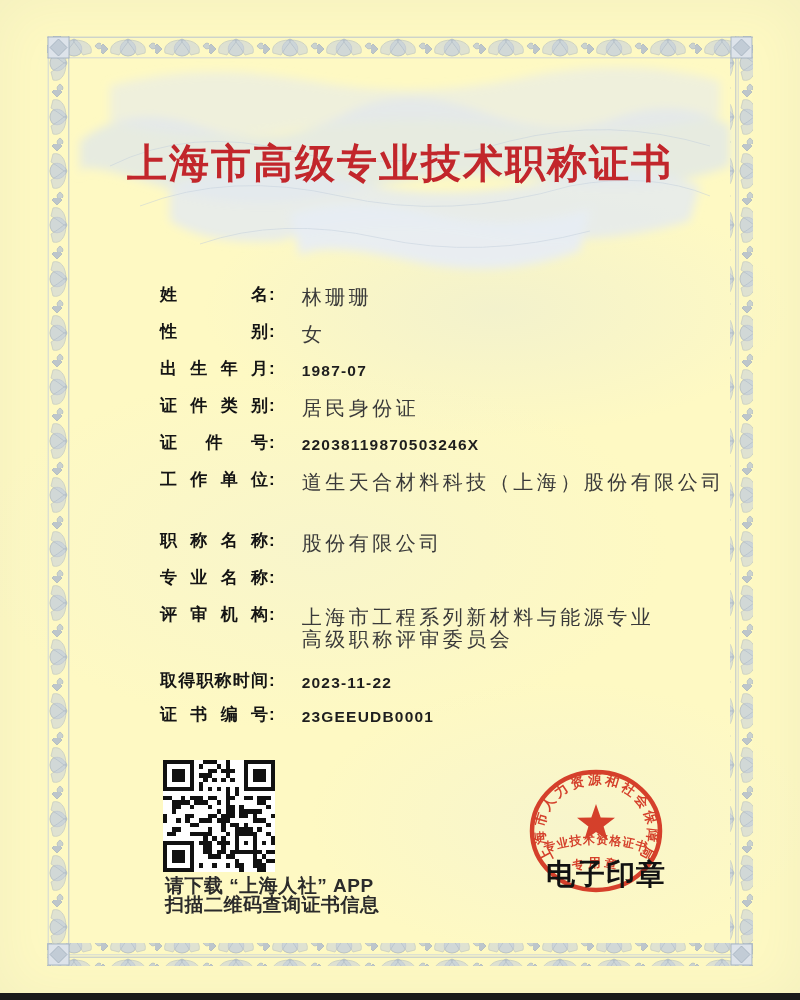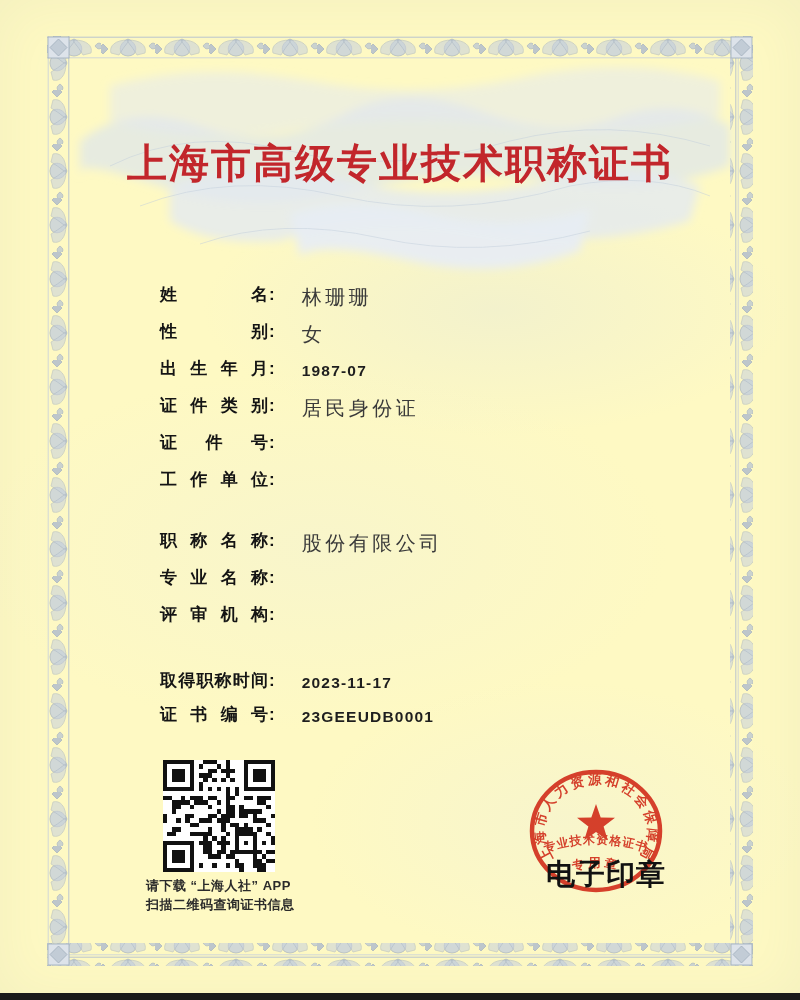--- a/index.html
+++ b/index.html
@@ -44,22 +44,22 @@
     letter-spacing:3.5px;font-weight:500;
   }
   .num{
     font-family:"Liberation Sans",sans-serif;font-size:15.5px;color:#1e1e1e;
     letter-spacing:1.2px;font-weight:700;
   }
   .wide{width:362px;line-height:22px;}
 
   .qr{position:absolute;left:163px;top:760px;width:112px;height:112px;}
   .qr-caption{
-    position:absolute;left:146px;top:876px;
-    font-size:13px;font-weight:700;color:#2b2b2b;line-height:19px;letter-spacing:0.5px;
+    position:absolute;left:165px;top:876px;
+    font-size:19px;font-weight:700;color:#2b2b2b;line-height:19px;letter-spacing:0.5px;
   }
 
   .seal{left:518px;top:750px;mix-blend-mode:multiply;opacity:0.95;}
   .seal text{font-family:"Liberation Sans",sans-serif;font-weight:700;fill:#d8382b;}
   .seal-overlay{
     position:absolute;left:546px;top:855px;
     font-size:29px;font-weight:700;color:#121212;letter-spacing:1px;white-space:nowrap;
   }
   .photo-edge{position:absolute;left:0;right:0;bottom:0;height:7px;background:#1a1a1a;}
 </style>
@@ -162,29 +162,31 @@
         <span class="colon">:</span>
       <span class="fvalue cjk">居民身份证</span>
     </div>
     <div class="row">
       <span class="flabel spread">
           <span>证</span>
           <span>件</span>
           <span>号</span>
         </span>
         <span class="colon">:</span>
+      <span class="fvalue num">22038119870503246X</span>
     </div>
     <div class="row">
       <span class="flabel spread">
           <span>工</span>
           <span>作</span>
           <span>单</span>
           <span>位</span>
         </span>
         <span class="colon">:</span>
+      <span class="fvalue cjk">道生天合材料科技（上海）股份有限公司</span>
     </div>
   </div>
 
   <div class="fields g2">
     <div class="row">
       <span class="flabel spread">
           <span>职</span>
           <span>称</span>
           <span>名</span>
           <span>称</span>
@@ -202,35 +204,36 @@
         <span class="colon">:</span>
     </div>
     <div class="row">
       <span class="flabel spread">
           <span>评</span>
           <span>审</span>
           <span>机</span>
           <span>构</span>
         </span>
         <span class="colon">:</span>
+      <span class="fvalue cjk wide">上海市工程系列新材料与能源专业高级职称评审委员会</span>
     </div>
   </div>
 
   <div class="fields g3">
     <div class="row">
       <span class="flabel spread">
           <span>取</span>
           <span>得</span>
           <span>职</span>
           <span>称</span>
           <span>时</span>
           <span>间</span>
         </span>
         <span class="colon">:</span>
-      <span class="fvalue num">2023-11-17</span>
+      <span class="fvalue num">2023-11-22</span>
     </div>
     <div class="row">
       <span class="flabel spread">
           <span>证</span>
           <span>书</span>
           <span>编</span>
           <span>号</span>
         </span>
         <span class="colon">:</span>
       <span class="fvalue num">23GEEUDB0001</span>

